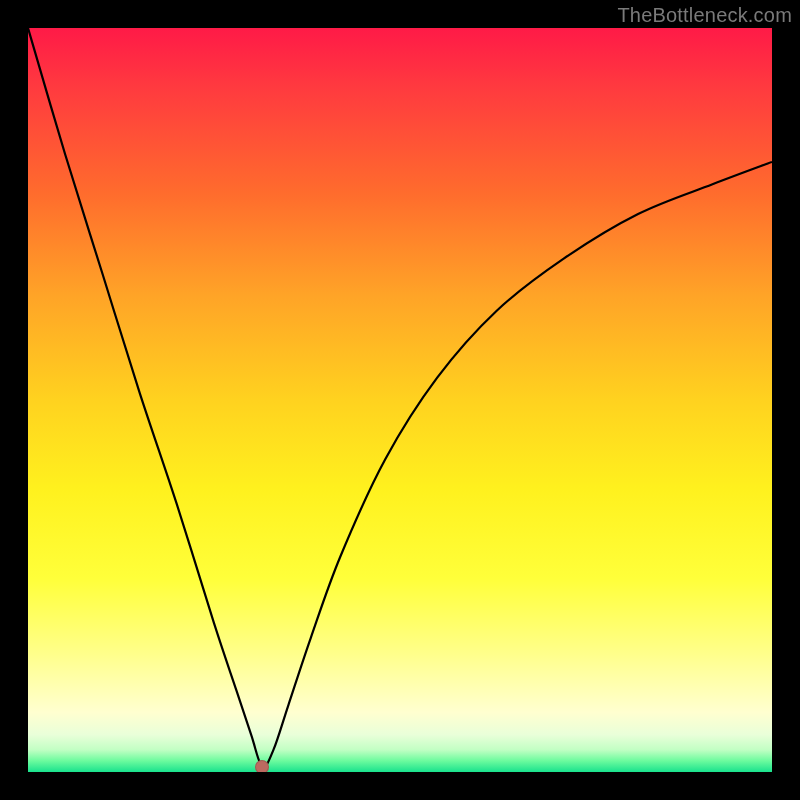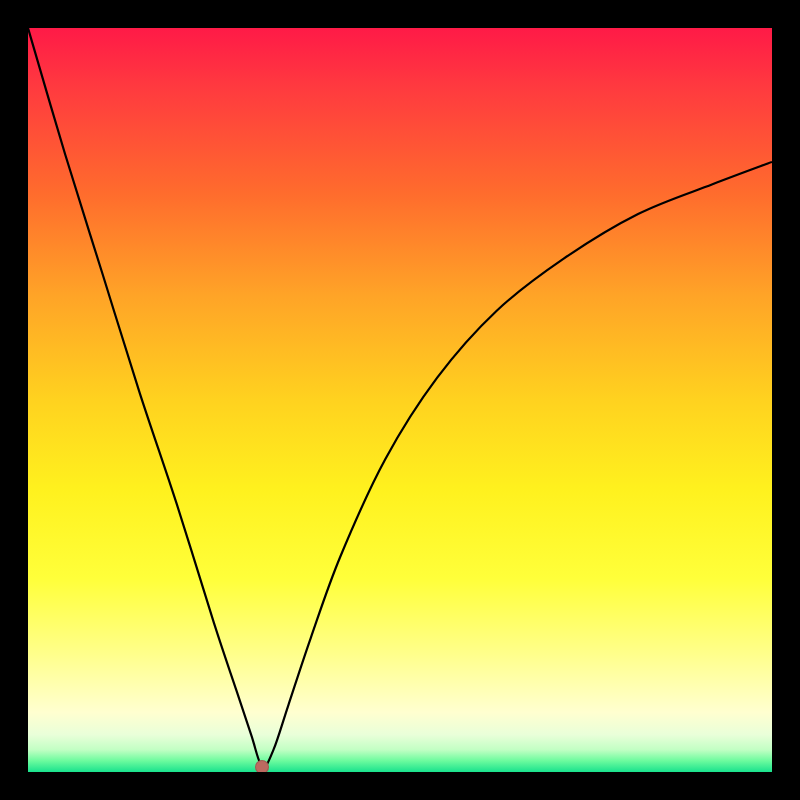--- a/index.html
+++ b/index.html
@@ -71,20 +71,21 @@
     font-size: 20px;
     letter-spacing: 0.2px;
     user-select: none;
   }
 </style>
 </head>
 <body>
 
 <div class="chart-frame">
 
+  <div class="watermark">TheBottleneck.com</div>
 
   <div class="plot-area">
     <div class="gradient-bg"></div>
 
     <div class="curve">
       <svg viewBox="0 0 744 744" preserveAspectRatio="none">
         <path d="M 0 0 C 6.2 21.080000000000002, 24.800000000000004 85.56000000000003, 37.2 126.48000000000002 C 49.6 167.4, 62.00000000000001 205.83999999999997, 74.4 245.51999999999998 C 86.80000000000001 285.2, 99.19999999999999 326.12, 111.6 364.56 C 124 403, 136.4 437.72, 148.8 476.16 C 161.20000000000002 514.6, 176.07999999999998 564.2, 186 595.2 C 195.92000000000002 626.2, 202.12000000000003 643.56, 208.32000000000002 662.16 C 214.52 680.76, 218.85999999999999 694.0279999999999, 223.2 706.8 C 227.54 719.572, 230.64000000000001 736.312, 234.36 738.792 C 238.08 741.272, 241.18 731.972, 245.52 721.68 C 249.86 711.3879999999999, 254.2 695.64, 260.4 677.04 C 266.59999999999997 658.4399999999999, 274.04 634.88, 282.72 610.08 C 291.40000000000003 585.2800000000001, 300.08 558, 312.47999999999996 528.24 C 324.87999999999994 498.48, 341 461.28000000000003, 357.12 431.52000000000004 C 373.24 401.76000000000005, 390.6 374.48, 409.20000000000005 349.68 C 427.80000000000007 324.88, 447.64000000000004 302.56000000000006, 468.72 282.72 C 489.8 262.88, 512.12 246.76, 535.68 230.64 C 559.2399999999999 214.51999999999998, 585.28 198.4, 610.0799999999999 186 C 634.8799999999999 173.6, 662.16 164.92, 684.48 156.24 C 706.8000000000001 147.56000000000003, 734.08 137.64000000000007, 744 133.92000000000007"></path>
       </svg>
     </div>
 

